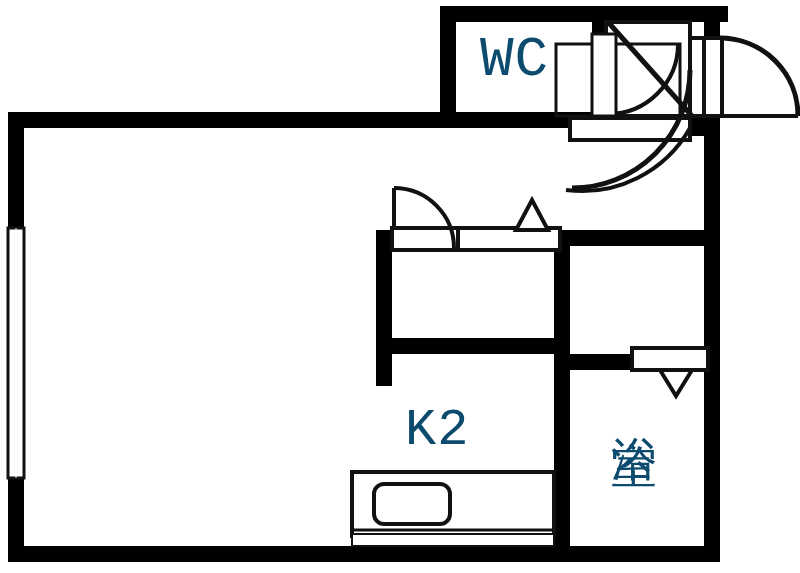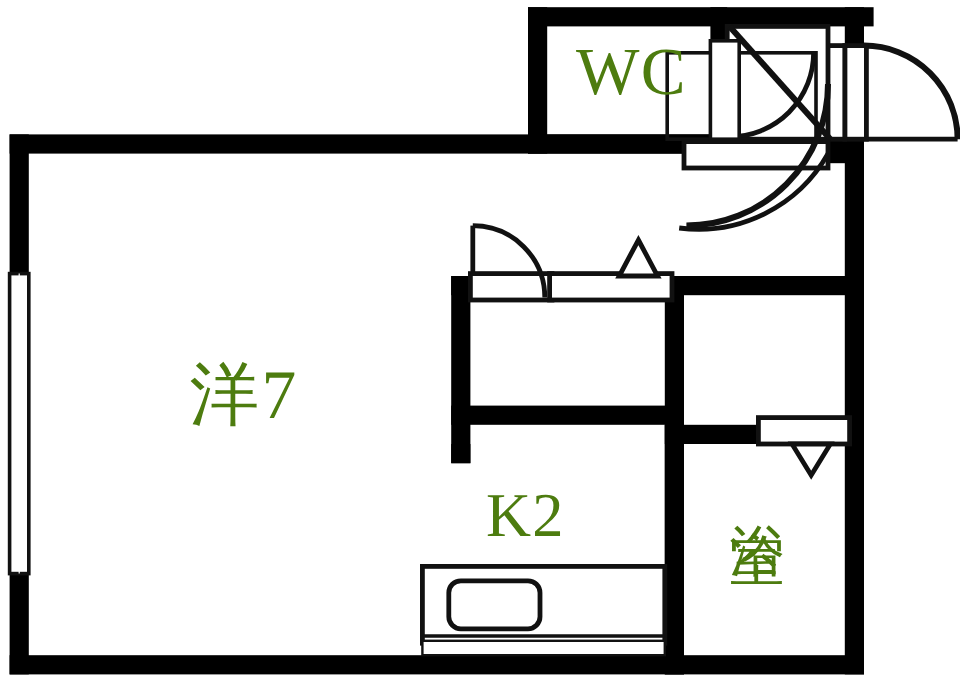--- a/index.html
+++ b/index.html
@@ -18,22 +18,22 @@
     overflow: hidden;
   }
   #floorplan-svg {
     position: absolute;
     left: 0;
     top: 0;
     display: block;
   }
   .room-label {
     position: absolute;
-    color: #4d7c0f;
-    font-family: Liberation Serif, serif;
+    color: #0c4a6e;
+    font-family: Liberation Mono, monospace;
     line-height: 1;
     white-space: pre;
     user-select: none;
   }
   .label-yo7 {
     left: 158px;
     top: 300px;
     font-size: 58px;
     letter-spacing: 2px;
   }
@@ -178,21 +178,20 @@
       <rect x="374" y="484" width="76" height="40" rx="10" ry="10" fill="#ffffff" stroke="#111111" stroke-width="4"></rect>
       <rect x="352" y="534" width="202" height="12" fill="#ffffff" stroke="#111111" stroke-width="2"></rect>
     </g>
 
     <g>
       <rect x="376" y="370" width="16" height="16" fill="#000000"></rect>
     </g>
 
   </svg>
 
-  <div class="room-label label-yo7">洋7</div>
 
   <div class="room-label label-wc">WC</div>
 
 
 
   <div class="room-label label-k2">K2</div>
 
   <div class="room-label label-yokushitsu">浴室</div>
 
 </div>

